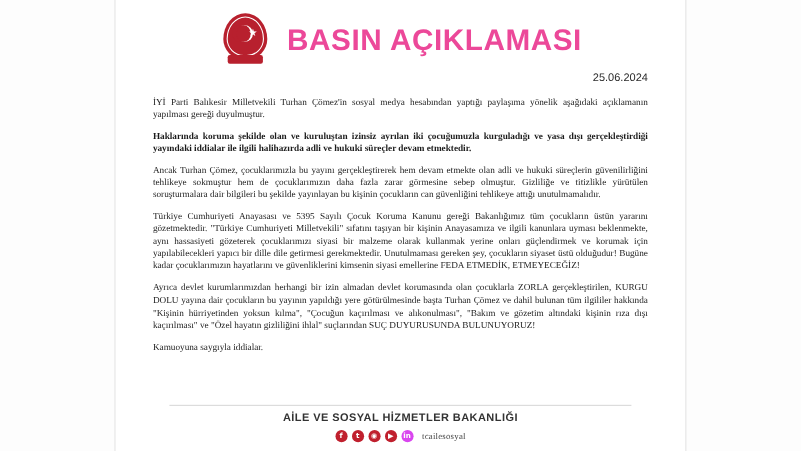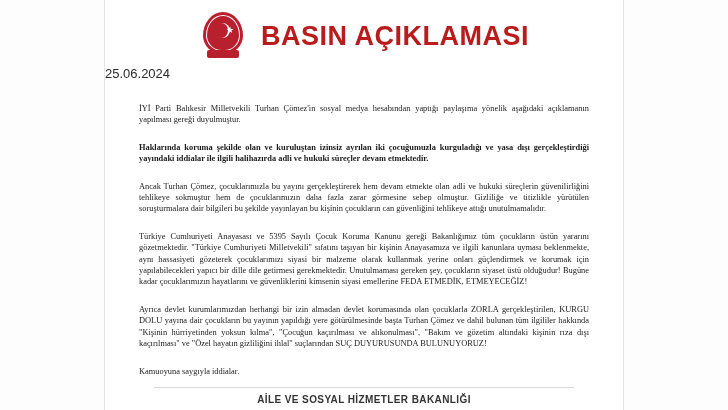--- a/index.html
+++ b/index.html
@@ -100,35 +100,36 @@
     left: 8px;
     top: 40px;
     width: 32px;
     height: 8px;
     background: #b8202e;
     border-radius: 2px;
   }
   .title {
     font-size: 27px;
     font-weight: bold;
-    color: #b91c1c;
+    color: #ec4899;
     letter-spacing: 0.5px;
     font-family: "Liberation Sans", sans-serif;
   }
   .date {
-    font-size: 13px;
+    text-align: right;
+    font-size: 10px;
     color: #2b2b2b;
     padding: 2px 34px 6px 0;
   }
   .body-text {
     padding: 0 34px;
     flex: 1 1 auto;
   }
   .body-text p {
-    margin: 16px 0 8px 0;
+    margin: 4px 0 8px 0;
     font-size: 8.4px;
     line-height: 11.4px;
     color: #1b1b1b;
     text-align: justify;
     font-family: "Liberation Serif", serif;
   }
   .body-text p.bold {
     font-weight: bold;
   }
   .footer {

